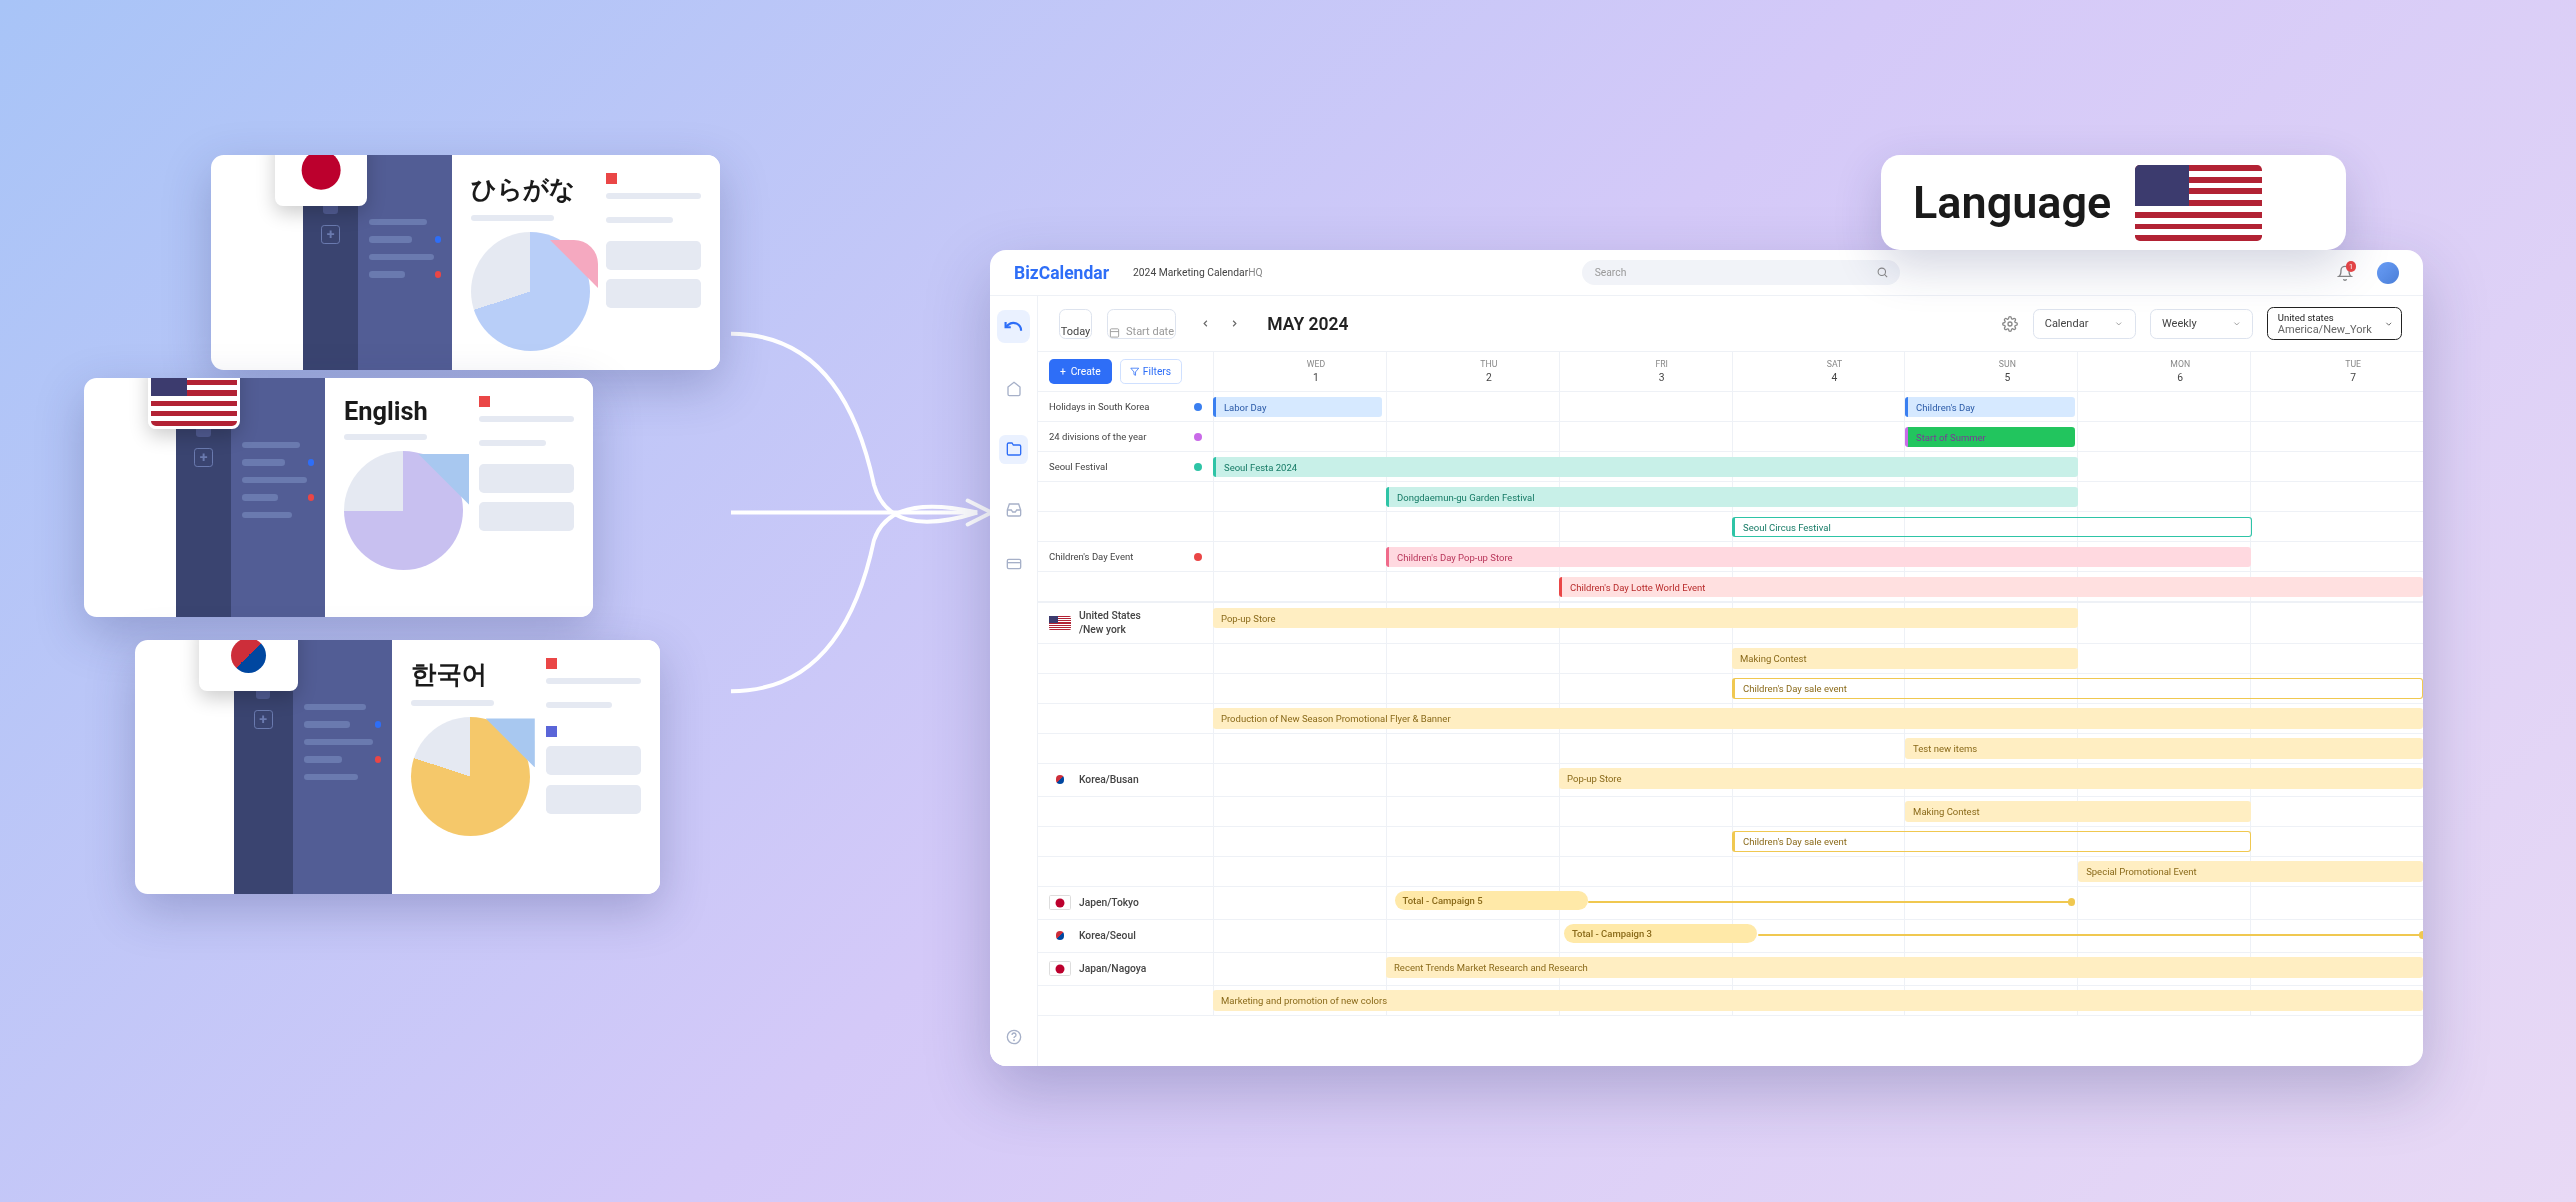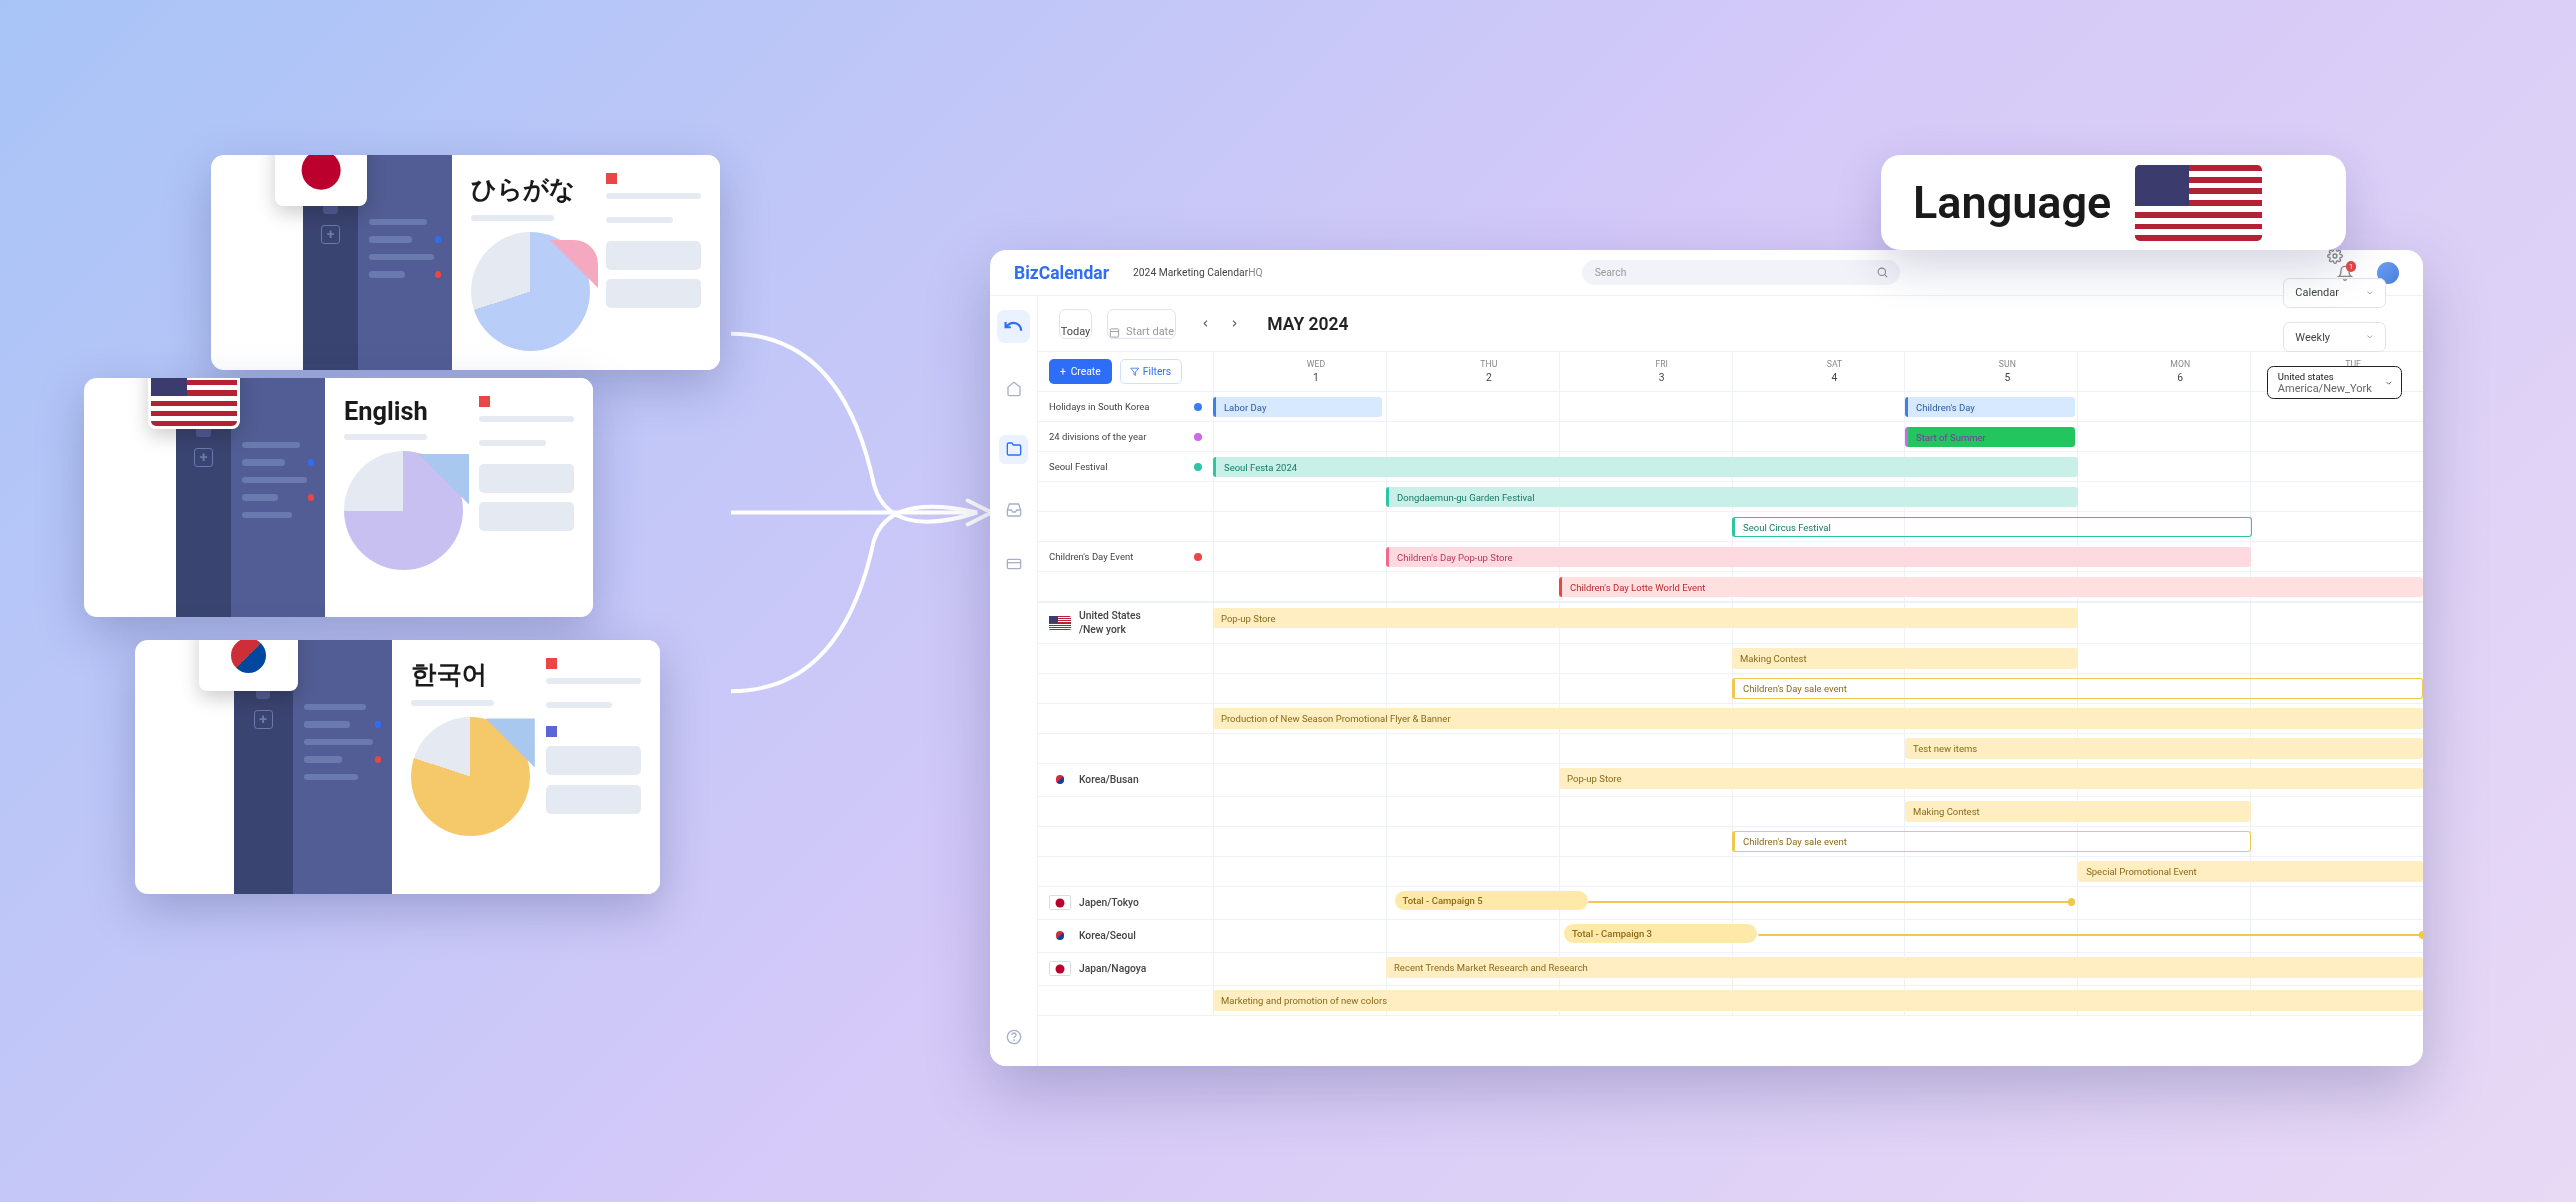--- a/index.html
+++ b/index.html
@@ -59,21 +59,21 @@
 .cal-side-ico.active { color: #2e6ef7; background: #eaf1ff; width: 29px; height: 29px; border-radius: 6.4px; }
 .cal-help { margin-top: auto; margin-bottom: 20.7px; }
 
 .cal-content { flex: 1; display: flex; flex-direction: column; min-width: 0; }
 .cal-toolbar { height: 56px; display: flex; align-items: center; padding: 0 20.7px; gap: 14.3px; border-bottom: 0.8px solid #eef1f6; }
 .tb-btn { height: 30px; padding: 0 1px; border: 0.8px solid #dde3ee; border-radius: 6.4px; background: #fff; font-size: 11px; color: #444; display: flex; align-items: flex-end; gap: 6.4px; cursor: pointer; }
 .tb-date { color: #999; }
 .tb-nav { display: flex; align-items: center; gap: 18px; margin-left: 9.5px; }
 .tb-arrow { width: 11px; height: 11px; color: #666; cursor: pointer; }
 .tb-month { font-size: 17.5px; font-weight: 600; color: #222; margin-left: 9.5px; }
-.tb-right { margin-left: auto; display: flex; align-items: center; gap: 14.3px; flex-direction: column; }
+.tb-right { margin-left: auto; display: flex; align-items: center; gap: 14.3px; }
 .tb-gear { color: #888; }
 .tb-drop { height: 30px; padding: 0 11px; border: 0.8px solid #dde3ee; border-radius: 6.4px; background: #fff; font-size: 11px; color: #444; display: flex; align-items: center; gap: 16px; min-width: 103px; justify-content: space-between; }
 .tb-tz { height: 33px; padding: 3.2px 9.5px; border: 1.6px solid #222; border-radius: 6.4px; background: #fff; display: flex; flex-direction: column; justify-content: center; min-width: 135px; position: relative; }
 .tb-tz-t { font-size: 9.5px; color: #222; }
 .tb-tz-s { font-size: 11px; color: #666; }
 .tb-tz-chev { position: absolute; right: 8px; top: 50%; transform: translateY(-50%); }
 
 .cal-grid { flex: 1; display: flex; flex-direction: column; min-height: 0; overflow: hidden; }
 .cal-head-row { display: flex; height: 40px; border-bottom: 0.8px solid #eef1f6; }
 .cal-head-left { width: 175px; display: flex; align-items: center; padding: 8px 11px; gap: 8px; }

